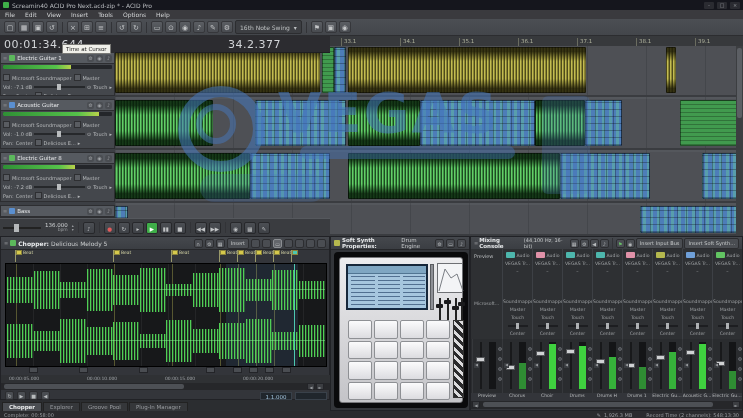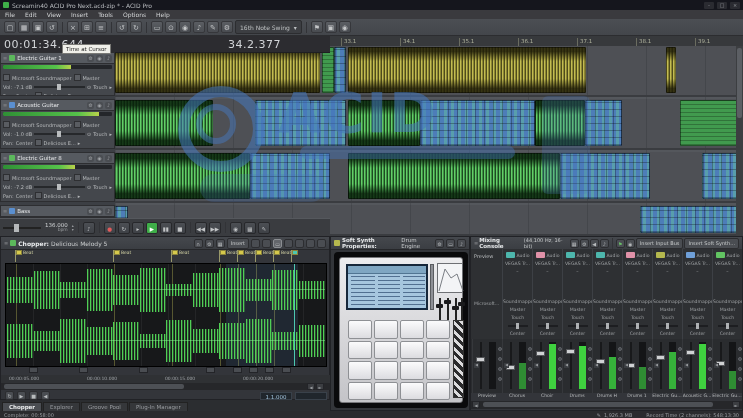--- a/index.html
+++ b/index.html
@@ -219,21 +219,21 @@
       <div class="clip clip-b" style="left:525px;width:103px;height:27px"></div>
     </div>
   </div>
   <div class="r vscroll">
     <div class="vthumb"></div>
   </div>
 
   <div class="r watermark">
     <div class="wm-circle"></div>
     <div class="wm-circle2"></div>
-    <div class="wm-text">ACID</div>
+    <div class="wm-text">VEGAS</div>
     <div class="wm-bar"></div>
     <div class="wm-blob1"></div>
     <div class="wm-blob2"></div>
   </div>
 
   <div class="r timedisp">
     <span class="tx bigtime" style="left:4px;top:2px">00:01:34.644</span>
     <span class="tx bigtime" style="left:228px;top:2px">34.2.377</span>
   </div>
   <div class="r tooltip" style="left:62px;top:44px">Time at Cursor</div>

